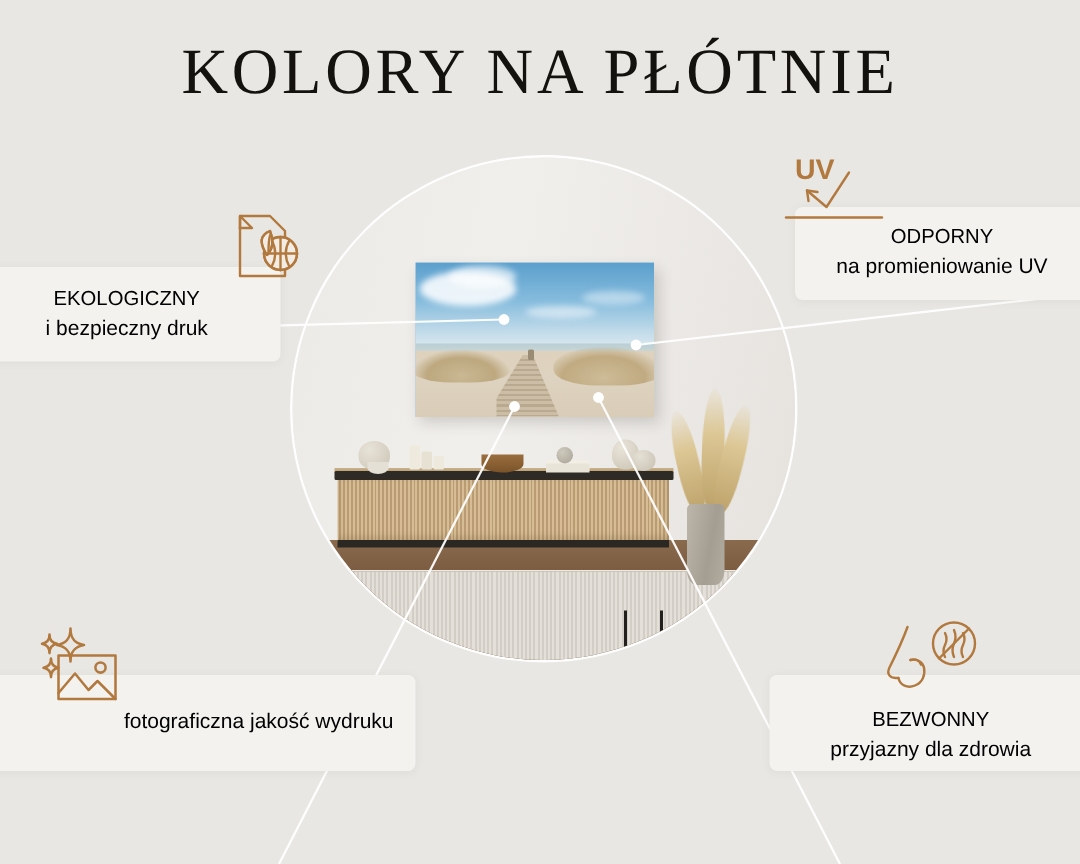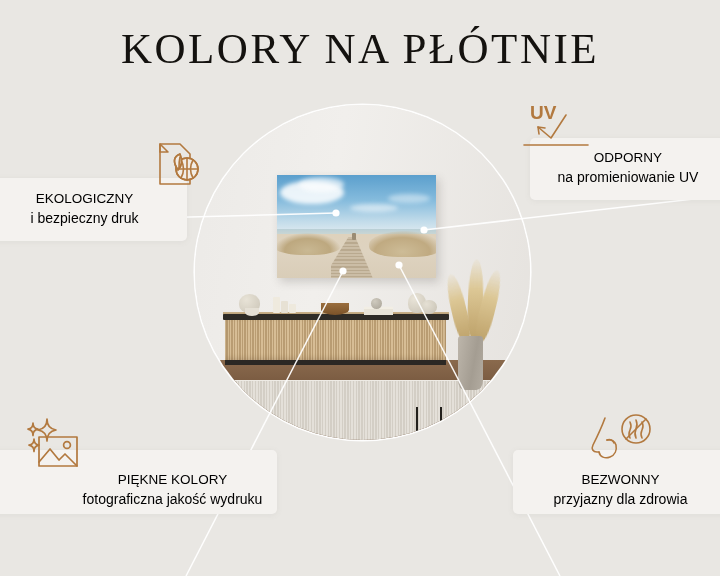--- a/index.html
+++ b/index.html
@@ -259,21 +259,20 @@
     <g fill="none" stroke="#b2793f" stroke-width="1.7" stroke-linejoin="round" stroke-linecap="round">
       <path d="M17 20 H55 V49 H17 Z"></path>
       <circle cx="45" cy="28" r="3.4"></circle>
       <path d="M17 45 L28 32 L37 43 L43 37 L55 49"></path>
       <path d="M25 2 c0 7 -3 10 -9 11 c6 1 9 4 9 11 c0 -7 3 -10 9 -11 c-6 -1 -9 -4 -9 -11 z"></path>
       <path d="M11 6 c0 4 -1.7 5.6 -5 6.2 c3.3 .6 5 2.2 5 6.2 c0 -4 1.7 -5.6 5 -6.2 c-3.3 -.6 -5 -2.2 -5 -6.2 z"></path>
       <path d="M12 22 c0 4 -1.7 5.6 -5 6.2 c3.3 .6 5 2.2 5 6.2 c0 -4 1.7 -5.6 5 -6.2 c-3.3 -.6 -5 -2.2 -5 -6.2 z"></path>
     </g>
   </svg>
   <div class="box-text" id="txt-col">
-    <div class="head">PIĘKNE KOLORY</div>
     <div class="sub">fotograficzna jakość wydruku</div>
   </div>
 
   <div class="box" id="box-odo"></div>
   <svg id="ico-odo" viewBox="0 0 66 56">
     <g fill="none" stroke="#b2793f" stroke-width="1.6" stroke-linecap="round" stroke-linejoin="round">
       <path d="M17 6 C13 17 8 27 5 33 c-2 4 0 7 4 7 h2"></path>
       <path d="M11 40 c1 5 6 7 11 5 c5 -2 7 -7 6 -12 c-1 -4 -5 -6 -9 -5"></path>
       <path d="M19 28 c3 -1 6 0 7 3"></path>
       <circle cx="48" cy="17" r="14"></circle>

